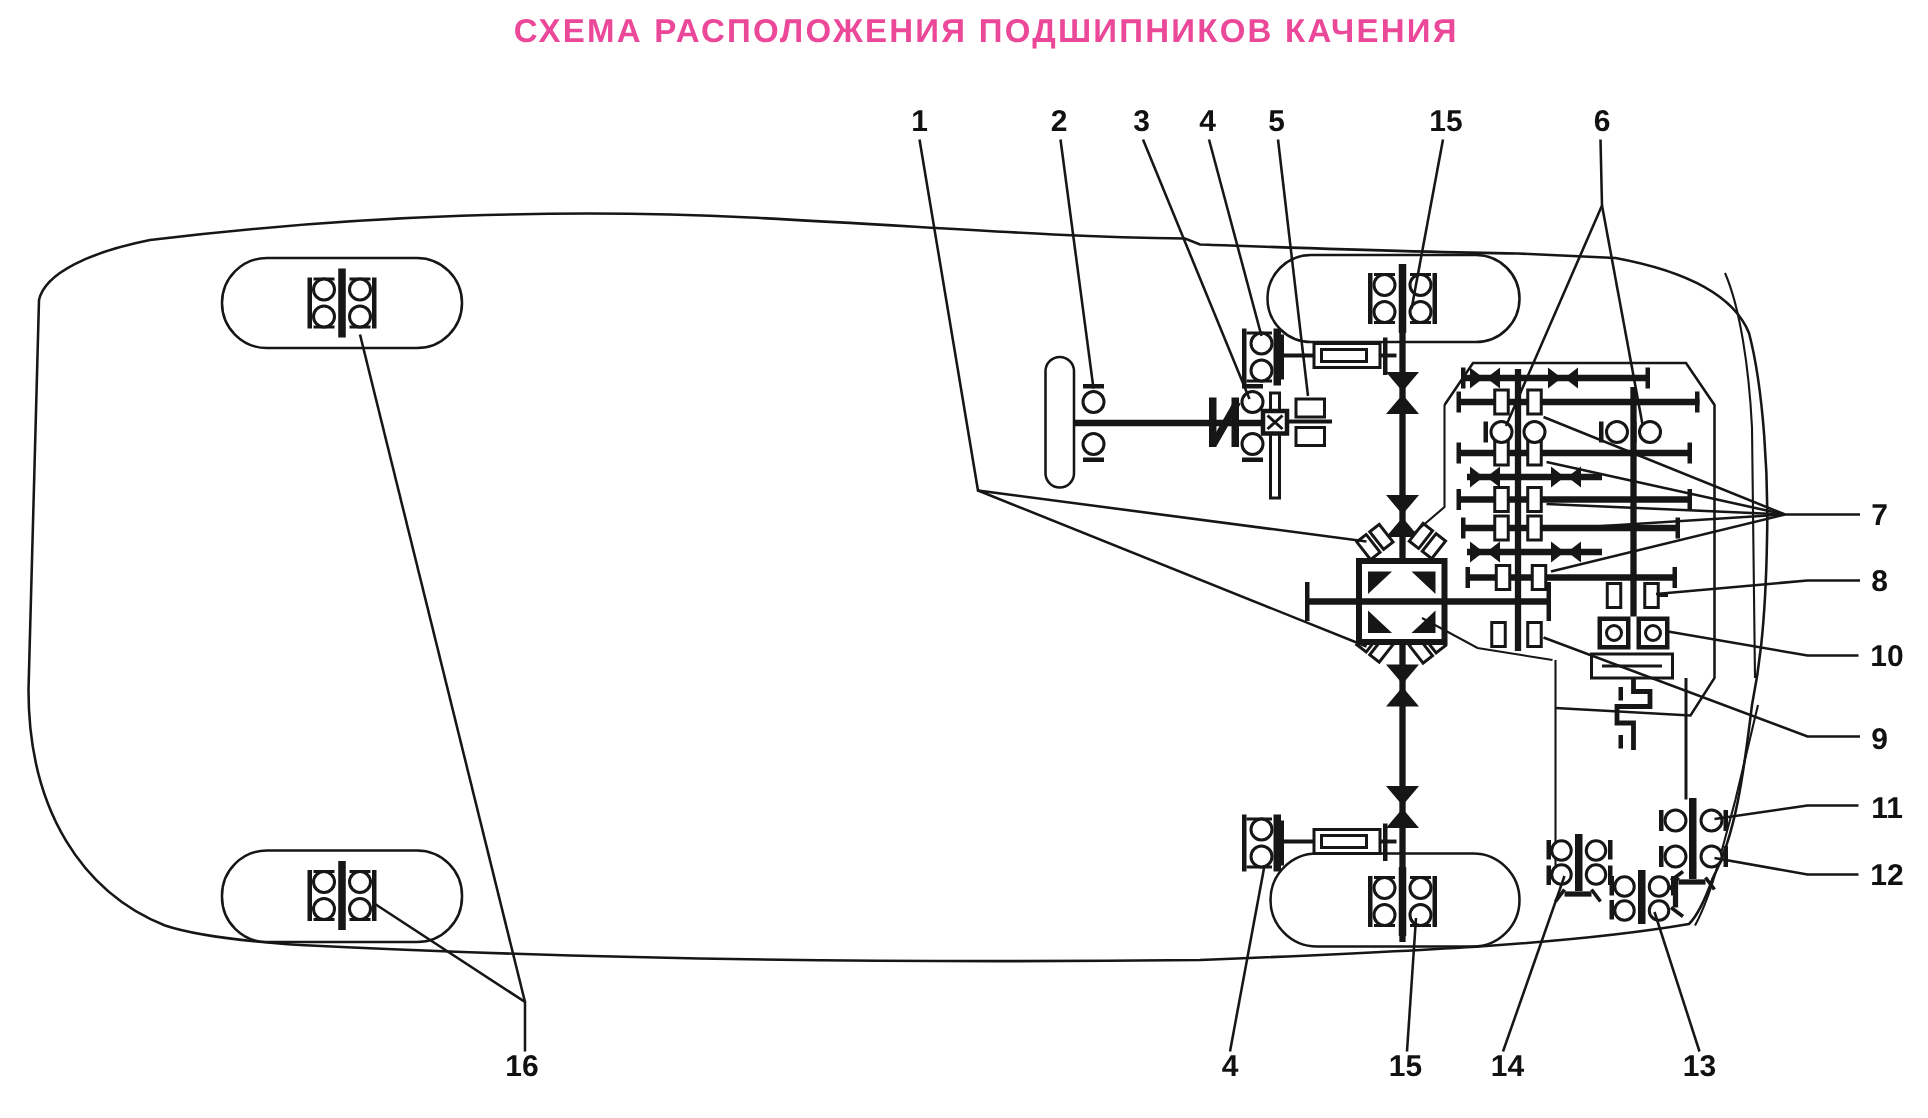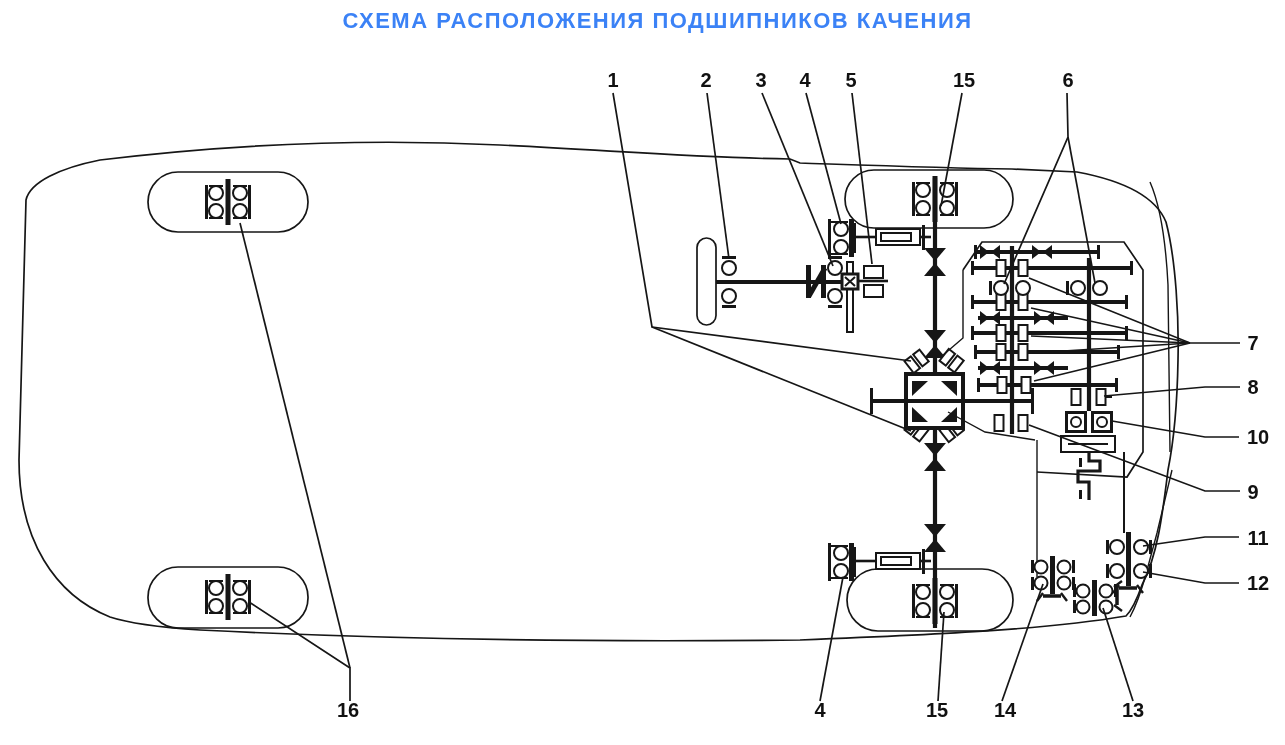--- a/index.html
+++ b/index.html
@@ -1,19 +1,19 @@
 <!DOCTYPE html>
 <html><head>
 <meta charset="utf-8">
 <style>
   html,body{margin:0;padding:0;background:#fff;}
   .stage{position:relative;width:1285px;height:745px;background:#fff;overflow:hidden;
          font-family:"Liberation Sans",sans-serif;}
   .title{position:absolute;top:8px;left:30px;width:1255px;text-align:center;
-         font-weight:bold;font-size:22px;letter-spacing:1.5px;color:#3b82f6;}
+         font-weight:bold;font-size:22px;letter-spacing:1.5px;color:#ec4899;}
   svg{position:absolute;left:0;top:0;}
   .outline{fill:none;stroke:#161616;stroke-width:1.7;}
   .thin{fill:none;stroke:#161616;stroke-width:1.4;}
   .shaft{fill:none;stroke:#161616;stroke-width:4.2;}
   .rod{fill:none;stroke:#161616;stroke-width:2.6;}
   .sym{fill:#fff;stroke:#161616;stroke-width:2;}
   .symb{fill:#fff;stroke:#161616;stroke-width:3;}
   .solid{fill:#161616;stroke:none;}
   .tick{stroke:#161616;stroke-width:2;fill:none;}
   .leader{fill:none;stroke:#161616;stroke-width:1.7;}

